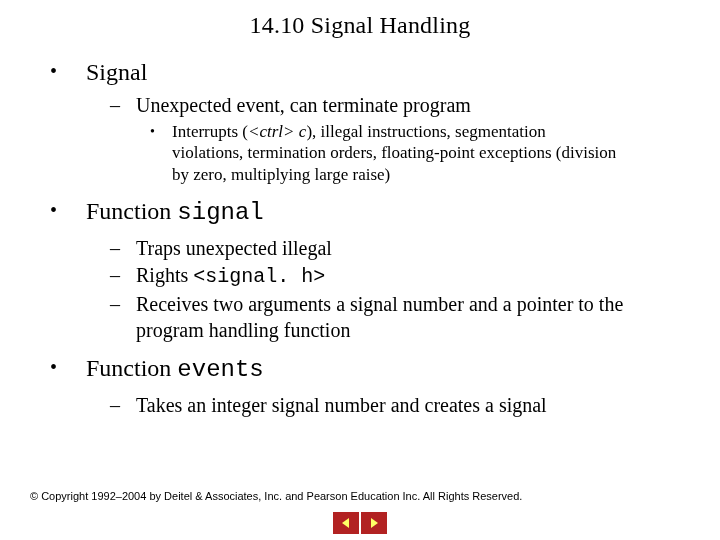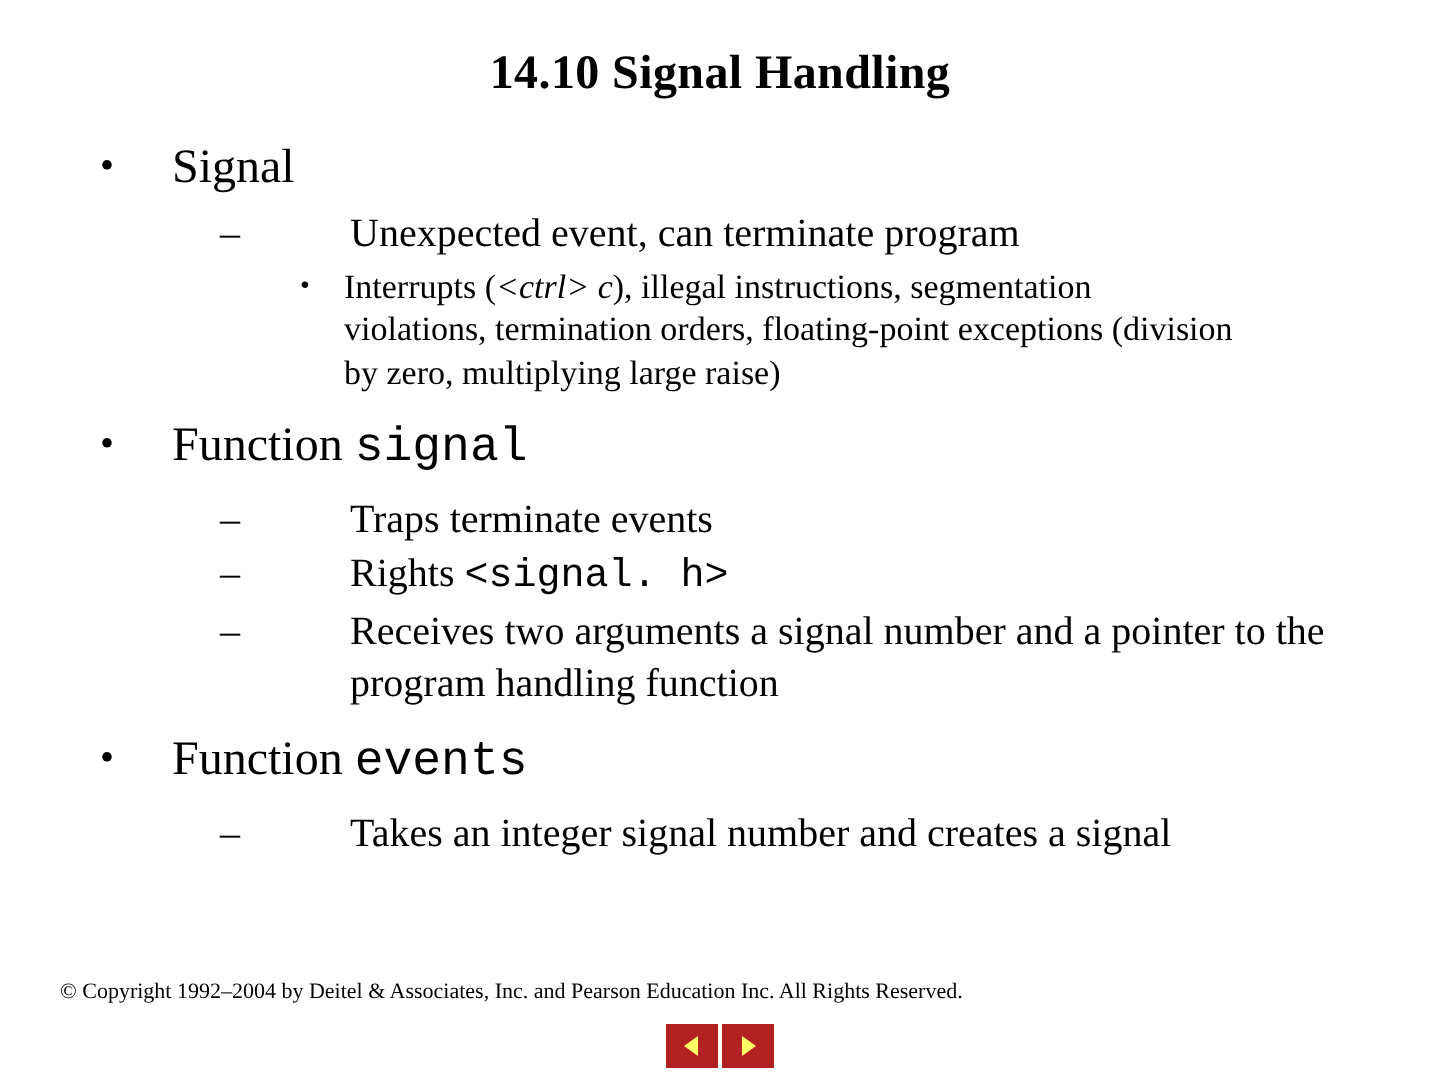--- a/index.html
+++ b/index.html
@@ -7,23 +7,23 @@
     width: 720px;
     height: 540px;
     background: #fff;
     font-family: "Times New Roman", Times, serif;
     color: #000;
     position: relative;
     overflow: hidden;
   }
   .title {
     text-align: center;
-    font-weight: bold;
+    font-weight: normal;
     font-size: 24px;
-    padding-top: 24px;
+    padding-top: 12px;
     padding-bottom: 18px;
     letter-spacing: 0.2px;
   }
   .content {
     padding-left: 50px;
     padding-right: 40px;
   }
   .b1 {
     font-size: 24px;
     line-height: 1.25;
@@ -41,21 +41,21 @@
     font-size: 20px;
     line-height: 1.28;
     margin-left: 60px;
     margin-bottom: 2px;
     display: flex;
   }
   .b2 .dash {
     width: 26px;
     flex: 0 0 26px;
   }
-  .b2 .txt { flex: 1; margin-left: 39px; }
+  .b2 .txt { flex: 1; }
   .b3 {
     font-size: 17px;
     line-height: 1.28;
     margin-left: 100px;
     margin-right: 60px;
     margin-bottom: 10px;
     display: flex;
   }
   .b3 .dot {
     width: 22px;
@@ -66,21 +66,21 @@
   .b3 .txt { flex: 1; }
   .mono {
     font-family: "Courier New", Courier, monospace;
   }
   .ital { font-style: italic; }
   .copyright {
     position: absolute;
     left: 30px;
     bottom: 38px;
     font-size: 11px;
-    font-family: Liberation Serif, serif;
+    font-family: Liberation Sans, sans-serif;
   }
   .nav {
     position: absolute;
     bottom: 6px;
     left: 50%;
     transform: translateX(-50%);
     display: flex;
     gap: 2px;
   }
   .nav-btn {
@@ -122,21 +122,21 @@
 
   <div class="b1">
     <span class="dot">•</span>
     <span class="txt">
       <span>Function </span><span class="mono">signal</span>
     </span>
   </div>
 
   <div class="b2 gap-before">
     <span class="dash">–</span>
-    <span class="txt">Traps terminate events</span>
+    <span class="txt">Traps unexpected illegal</span>
   </div>
 
   <div class="b2">
     <span class="dash">–</span>
     <span class="txt">
       <span>Rights </span><span class="mono">&lt;signal. h&gt;</span>
     </span>
   </div>
 
   <div class="b2 gap-after">

